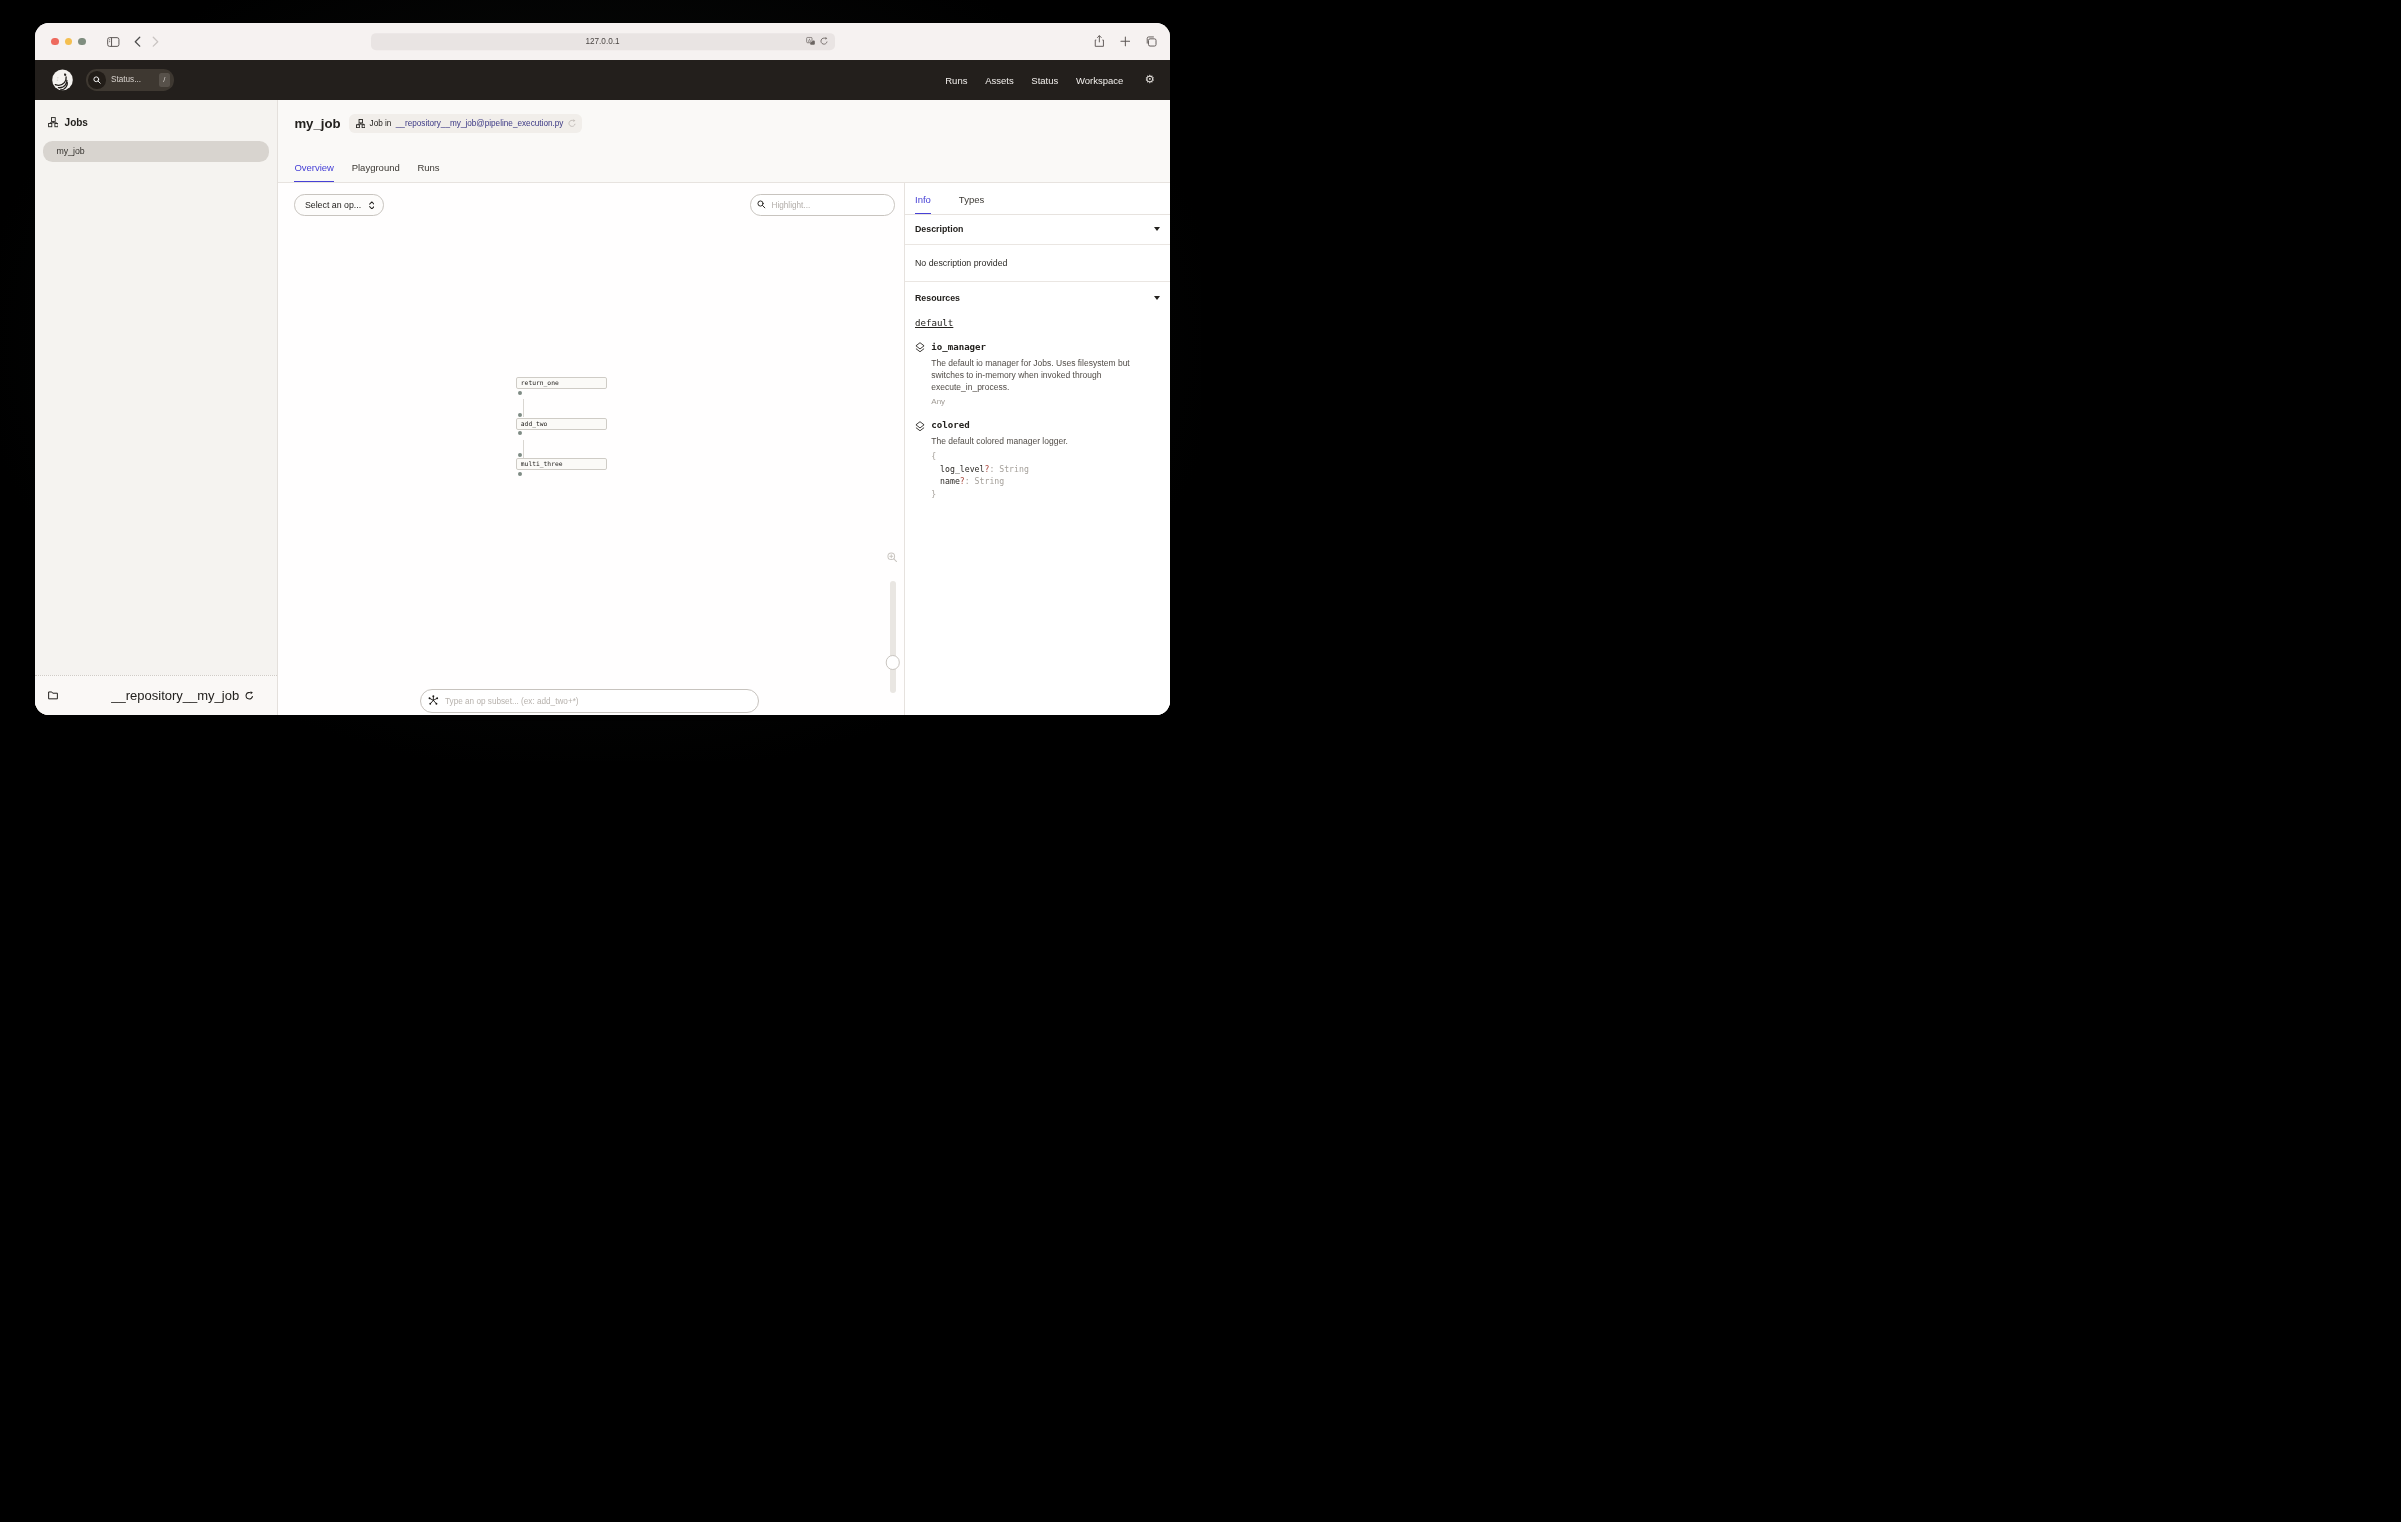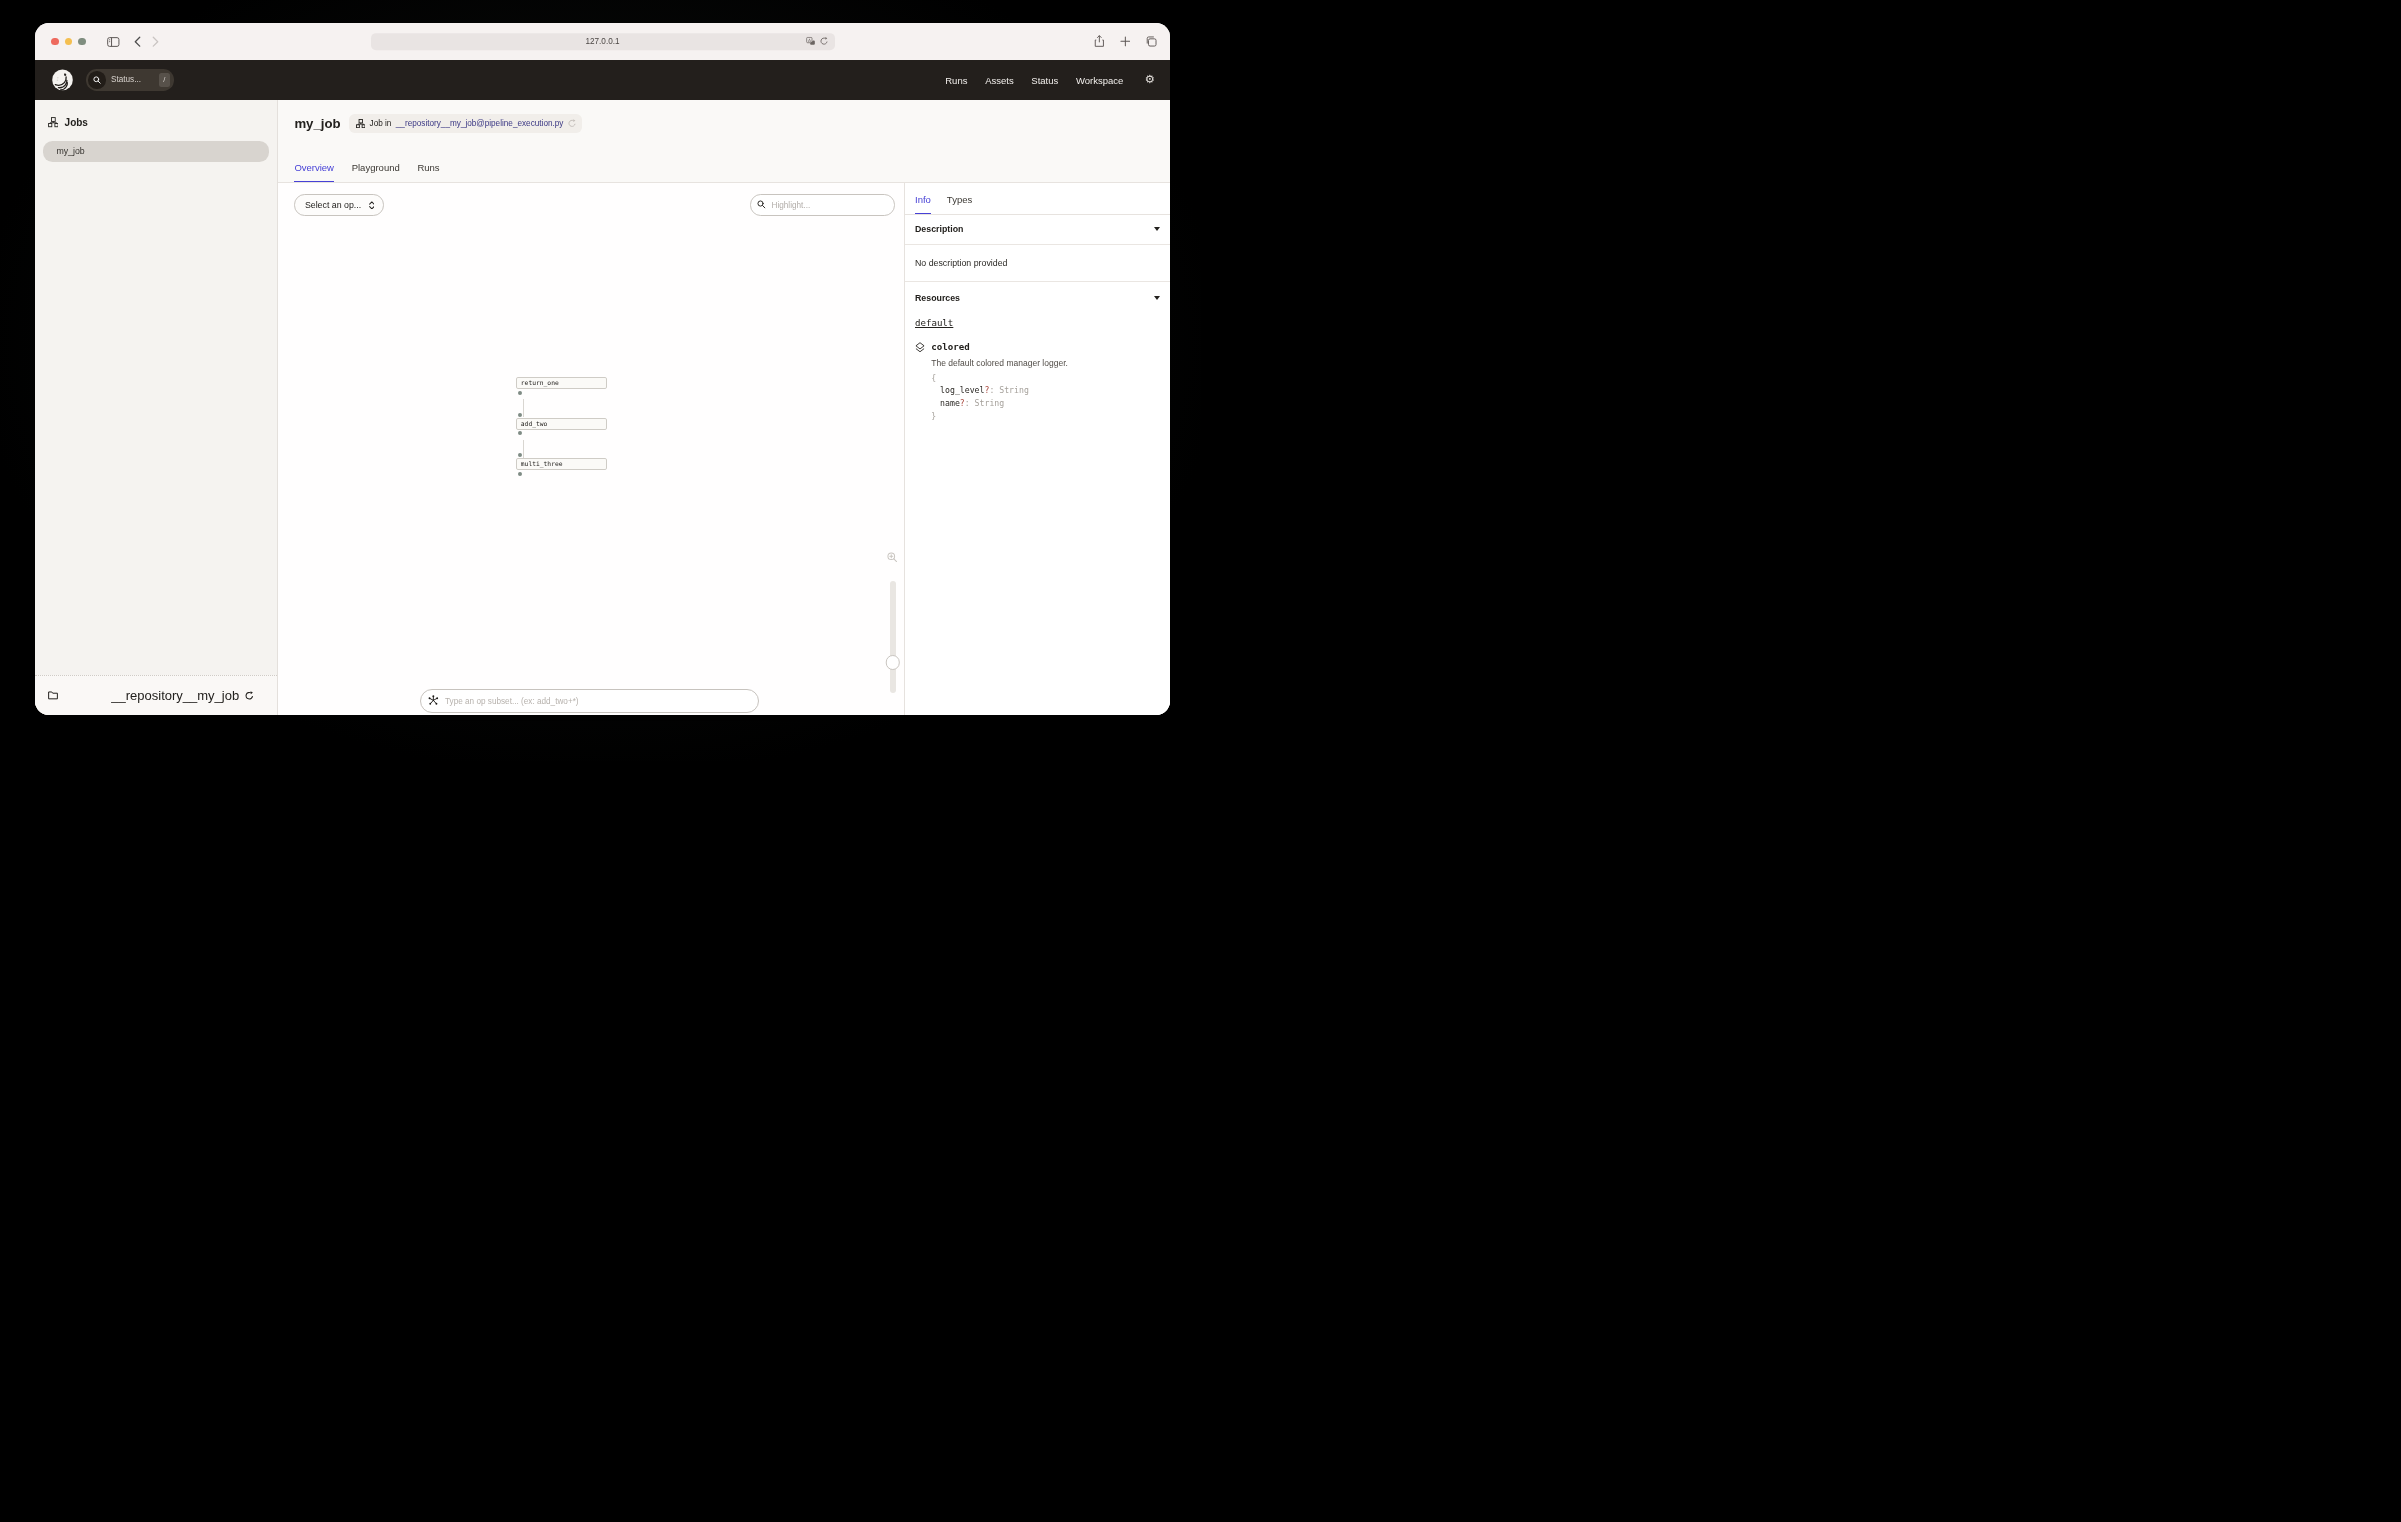--- a/index.html
+++ b/index.html
@@ -71,21 +71,21 @@
   .zoom-thumb { position:absolute; top:103px; left:50%; transform:translateX(-50%); width:14.5px; height:14.5px; border-radius:50%; background:#fff; border:1.3px solid #c9c5c0; cursor:grab; }
   .zoomer .zo { margin-top:22px; }
 
   .opsubset-wrap { position:absolute; left:142px; bottom:1.9px; }
   .opsubset-input { width:339px; height:24px; border-radius:12px; border:0.6px solid #c7c3be; background:#fff; padding:0 8.8px 0 24px; font-size:8.2px; color:#23211e; outline:none; font-family:"Liberation Sans", sans-serif; }
   .opsubset-input::placeholder { color:#b7b2ad; }
   .opsubset-icon { position:absolute; left:8.2px; top:6.3px; color:#23211e; }
 
   
   .panel { width:266px; flex:0 0 auto; border-left:0.6px solid #e6e2de; background:#fff; overflow:hidden; }
-  .panel-tabs { display:flex; gap:16px; padding:0 10px; border-bottom:0.6px solid #e7e3df; }
+  .panel-tabs { display:flex; gap:28px; padding:0 10px; border-bottom:0.6px solid #e7e3df; }
   .ptab { font-size:9.5px; color:#3b3833; padding:10.7px 0 8.8px 0; cursor:pointer; border-bottom:1.6px solid transparent; margin-bottom:-0.6px; }
   .ptab.active { color:#4741d6; font-weight:500; border-bottom-color:#4741d6; }
   .acc-row { display:flex; align-items:center; justify-content:space-between; padding:0 10px; height:30px; border-bottom:0.6px solid #eae6e2; cursor:pointer; }
   .acc-row .acc-title { font-size:8.8px; font-weight:700; color:#23211e; }
   .caret-down { width:0; height:0; border-left:3.5px solid transparent; border-right:3.5px solid transparent; border-top:4.4px solid #23211e; }
   .desc-body { padding:13.2px 10px; font-size:8.8px; color:#2b2925; border-bottom:0.6px solid #eae6e2; }
   .res-row { border-bottom:none; height:28px; padding-top:3.8px; }
   .mono { font-family:"DejaVu Sans Mono", monospace; }
   .res-set { margin:7.6px 10px 0 10px; font-size:9.1px; color:#23211e;text-decoration:underline; }
   .res-entry { display:flex; gap:6.3px; padding:0 10px; margin-top:14px; }
@@ -364,20 +364,33 @@
             </div>
             <div class="desc-body">No description provided</div>
 
             <div class="acc-row res-row">
               <span class="acc-title">Resources</span>
               <span class="caret-down"></span>
             </div>
 
             <div class="res-set mono">default</div>
 
+            <div class="res-entry">
+              <span class="res-icon">
+                <svg width="10" height="11.4" viewBox="0 0 16 18" fill="none" stroke="currentColor" stroke-width="1.4" stroke-linejoin="round">
+                  <path d="M8 1 14.5 6 8 11 1.5 6Z"></path>
+                    <path d="M1.5 10.5 8 15.5l6.5-5"></path>
+                </svg>
+              </span>
+              <div>
+                <div class="res-name mono">io_manager</div>
+                <div class="res-desc">The default io manager for Jobs. Uses filesystem but switches to in-memory when invoked through execute_in_process.</div>
+                <div class="res-type">Any</div>
+              </div>
+            </div>
 
             <div class="res-entry">
               <span class="res-icon">
                 <svg width="10" height="11.4" viewBox="0 0 16 18" fill="none" stroke="currentColor" stroke-width="1.4" stroke-linejoin="round">
                   <path d="M8 1 14.5 6 8 11 1.5 6Z"></path>
                     <path d="M1.5 10.5 8 15.5l6.5-5"></path>
                 </svg>
               </span>
               <div>
                 <div class="res-name mono">colored</div>

